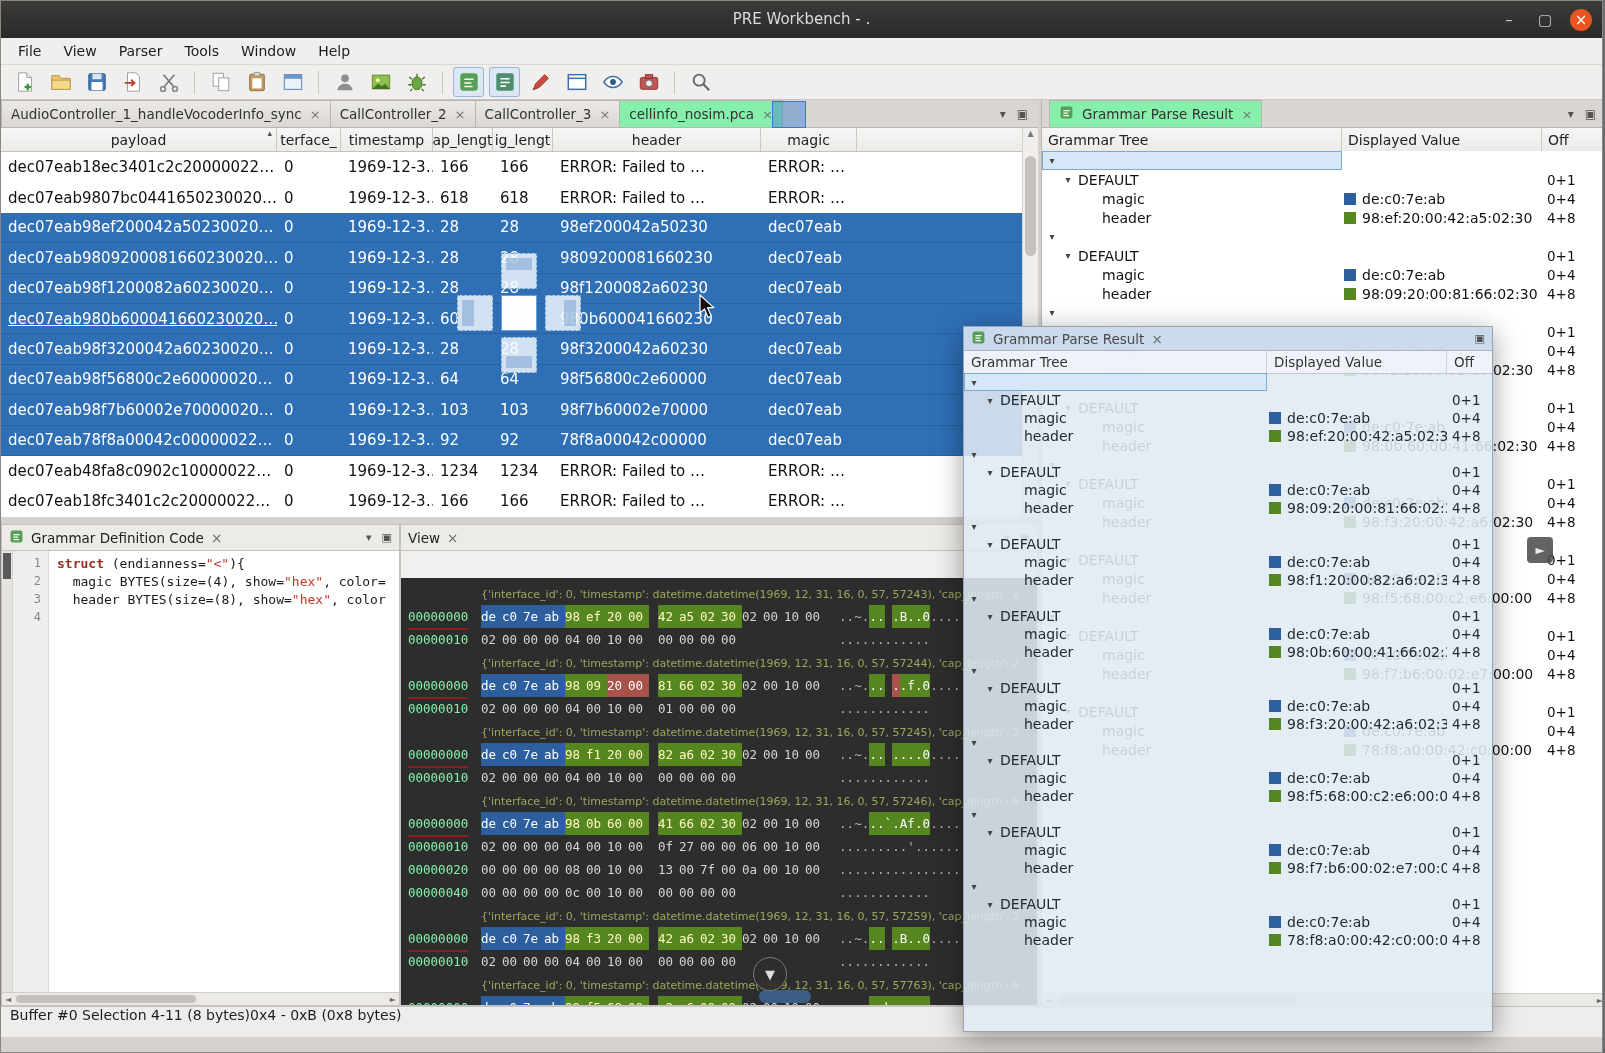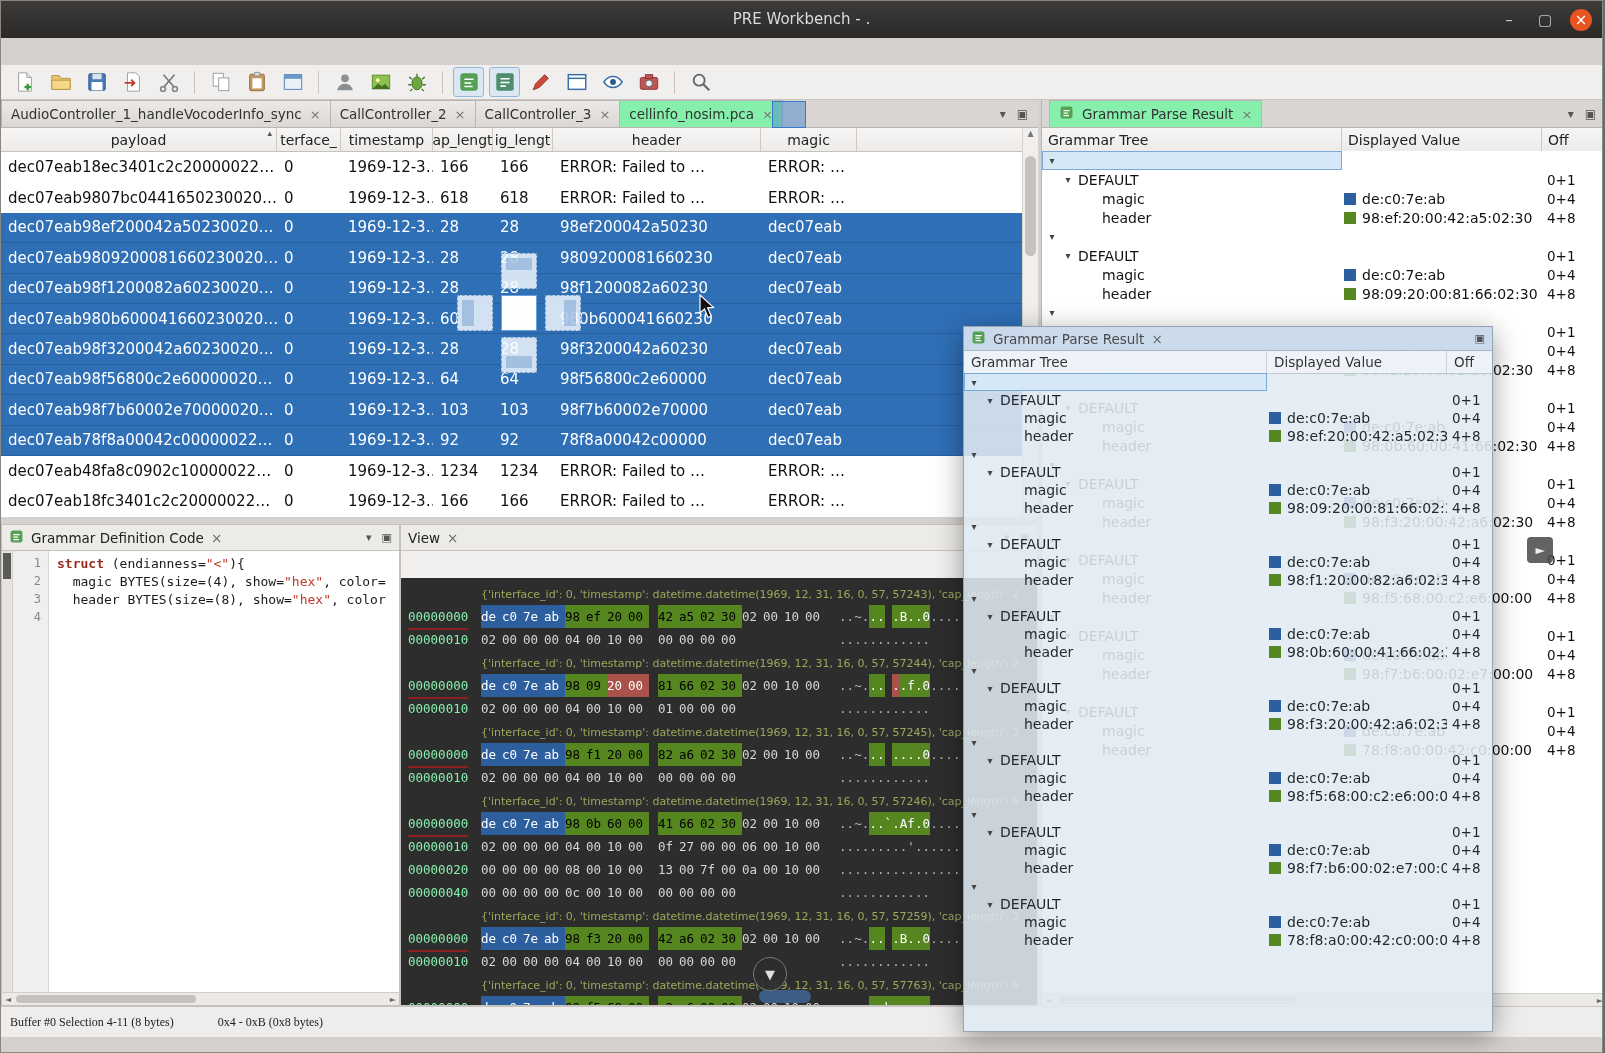--- a/index.html
+++ b/index.html
@@ -91,21 +91,21 @@
   .hexwrap{position:absolute;top:53px;left:0;right:0;bottom:0;background:#2d2d2d;overflow:hidden;padding-top:7px;}
   .hex-ann{position:relative;height:20px;line-height:20px;font-size:11px;color:#9aa85c;padding-left:80px;white-space:nowrap;overflow:hidden;}
   .hex-ann.gap{margin-top:3px;}
   .hex-row{position:relative;height:23px;line-height:23px;font-family:"DejaVu Sans Mono",monospace;font-size:12.5px;}
   .hex-addr{position:absolute;left:7px;color:#86efac;}
   .hex-addr.pstart{border-bottom:2px solid #8d1f1f;}
   .hex-bytes{position:absolute;left:80px;white-space:nowrap;}
   .hbyte{display:inline-block;width:21px;color:#d6d6d6;}
   .hbyte.hgap{margin-right:9px;}
   .hb-b{background:#2d5f9e;color:#fff;}
-  .hb-g{background:#56861f;color:#000000;}
+  .hb-g{background:#56861f;color:#fef9c3;}
   .hb-r{background:#a8524a;color:#fff;}
   .hex-ascii{position:absolute;left:438px;white-space:nowrap;color:#b4b4b4;}
   .achar{display:inline-block;width:7.6px;}
   .ha-g{background:#56861f;color:#fff;}
   .ha-r{background:#a8524a;color:#fff;}
   .pgdown{left:752px;top:956px;width:34px;height:34px;border-radius:50%;background:rgba(45,45,45,.88);border:1px solid #777;color:#ddd;display:flex;align-items:center;justify-content:center;font-size:13px;z-index:30;box-sizing:border-box;}
   .pgdown-hint{left:758px;top:989px;width:52px;height:13px;border-radius:7px;background:rgba(74,134,204,.55);z-index:29;}
 
   
   .right-panel{left:1040px;top:99px;width:565px;height:906px;background:#f6f5f4;border-left:1px solid #b9b5b1;box-sizing:border-box;}
@@ -136,38 +136,46 @@
   .fw-col{display:flex;align-items:center;padding-left:7px;border-right:1px solid #c8d0da;box-sizing:border-box;flex:none;}
   .fw-body{position:absolute;top:46px;left:0;right:0;bottom:0;overflow:hidden;}
   #treefloat .tree-row{height:18px;color:#24292e;}
   #treefloat .tree-cell{width:303px;}
   #treefloat .val-cell{width:180px;}
   #treefloat .off-cell{width:40px;}
 
   .edge-btn{left:1526px;top:536px;width:26px;height:26px;background:rgba(72,72,72,.85);border-radius:4px;color:#eee;display:flex;align-items:center;justify-content:center;font-size:12px;z-index:90;}
 
   
-  .statusbar{left:0;top:1005px;width:1605px;height:31px;background:#eeedeb;border-top:1px solid #c7c3bf;display:flex;align-items:center;padding-left:9px;font-size:12px;color:#1d1d1d;box-sizing:border-box;font-family:Liberation Serif, serif;}
-  .status-range{margin-left:44px;}
+  .statusbar{left:0;top:1005px;width:1605px;height:31px;background:#eeedeb;border-top:1px solid #c7c3bf;display:flex;align-items:flex-start;padding-left:9px;font-size:14px;color:#1d1d1d;box-sizing:border-box;}
+  .status-range{}
   .mouse-cursor{left:698px;top:293px;z-index:200;width:18px;height:26px;}
 </style>
 </head>
 <body>
 
 <div id="app">
 
   <div class="titlebar">
     <div class="title">PRE Workbench - .</div>
     <div class="winctl" id="winctl">
         <div class="wbtn">–</div>
         <div class="wbtn">▢</div>
         <div class="wbtn close">×</div>
       </div>
   </div>
 
+  <div class="menubar" id="menubar">
+      <div class="menu-item">File</div>
+      <div class="menu-item">View</div>
+      <div class="menu-item">Parser</div>
+      <div class="menu-item">Tools</div>
+      <div class="menu-item">Window</div>
+      <div class="menu-item">Help</div>
+    </div>
   <div class="toolbar" id="toolbar">
       <div class="tbtn">
         <svg viewBox="0 0 24 24">
           <path d="M5 2h9l5 5v15H5z" fill="#fff" stroke="#999"></path>
           <path d="M14 2v5h5" fill="#e8e8e8" stroke="#999"></path>
           <path d="M15 14v7M11.5 17.5h7" stroke="#3a9a3a" stroke-width="2.6"></path>
         </svg>
       </div>
       <div class="tbtn">
         <svg viewBox="0 0 24 24">
@@ -369,21 +377,21 @@
         <div class="trow sel">
           <div class="td" style="width: 276px;">dec07eab98f1200082a60230020…</div>
           <div class="td" style="width: 64px;">0</div>
           <div class="td" style="width: 92px;">1969-12-3…</div>
           <div class="td" style="width: 60px;">28</div>
           <div class="td" style="width: 60px;">28</div>
           <div class="td" style="width: 208px;">98f1200082a60230</div>
           <div class="td" style="width: 96px;">dec07eab</div>
         </div>
         <div class="trow sel">
-          <div class="td" style="width: 276px;">dec07eab980b600041660230020…</div>
+          <div class="td" style="width: 276px; text-decoration: underline;">dec07eab980b600041660230020…</div>
           <div class="td" style="width: 64px;">0</div>
           <div class="td" style="width: 92px;">1969-12-3…</div>
           <div class="td" style="width: 60px;">60</div>
           <div class="td" style="width: 60px;">60</div>
           <div class="td" style="width: 208px;">980b600041660230</div>
           <div class="td" style="width: 96px;">dec07eab</div>
         </div>
         <div class="trow sel">
           <div class="td" style="width: 276px;">dec07eab98f3200042a60230020…</div>
           <div class="td" style="width: 64px;">0</div>

